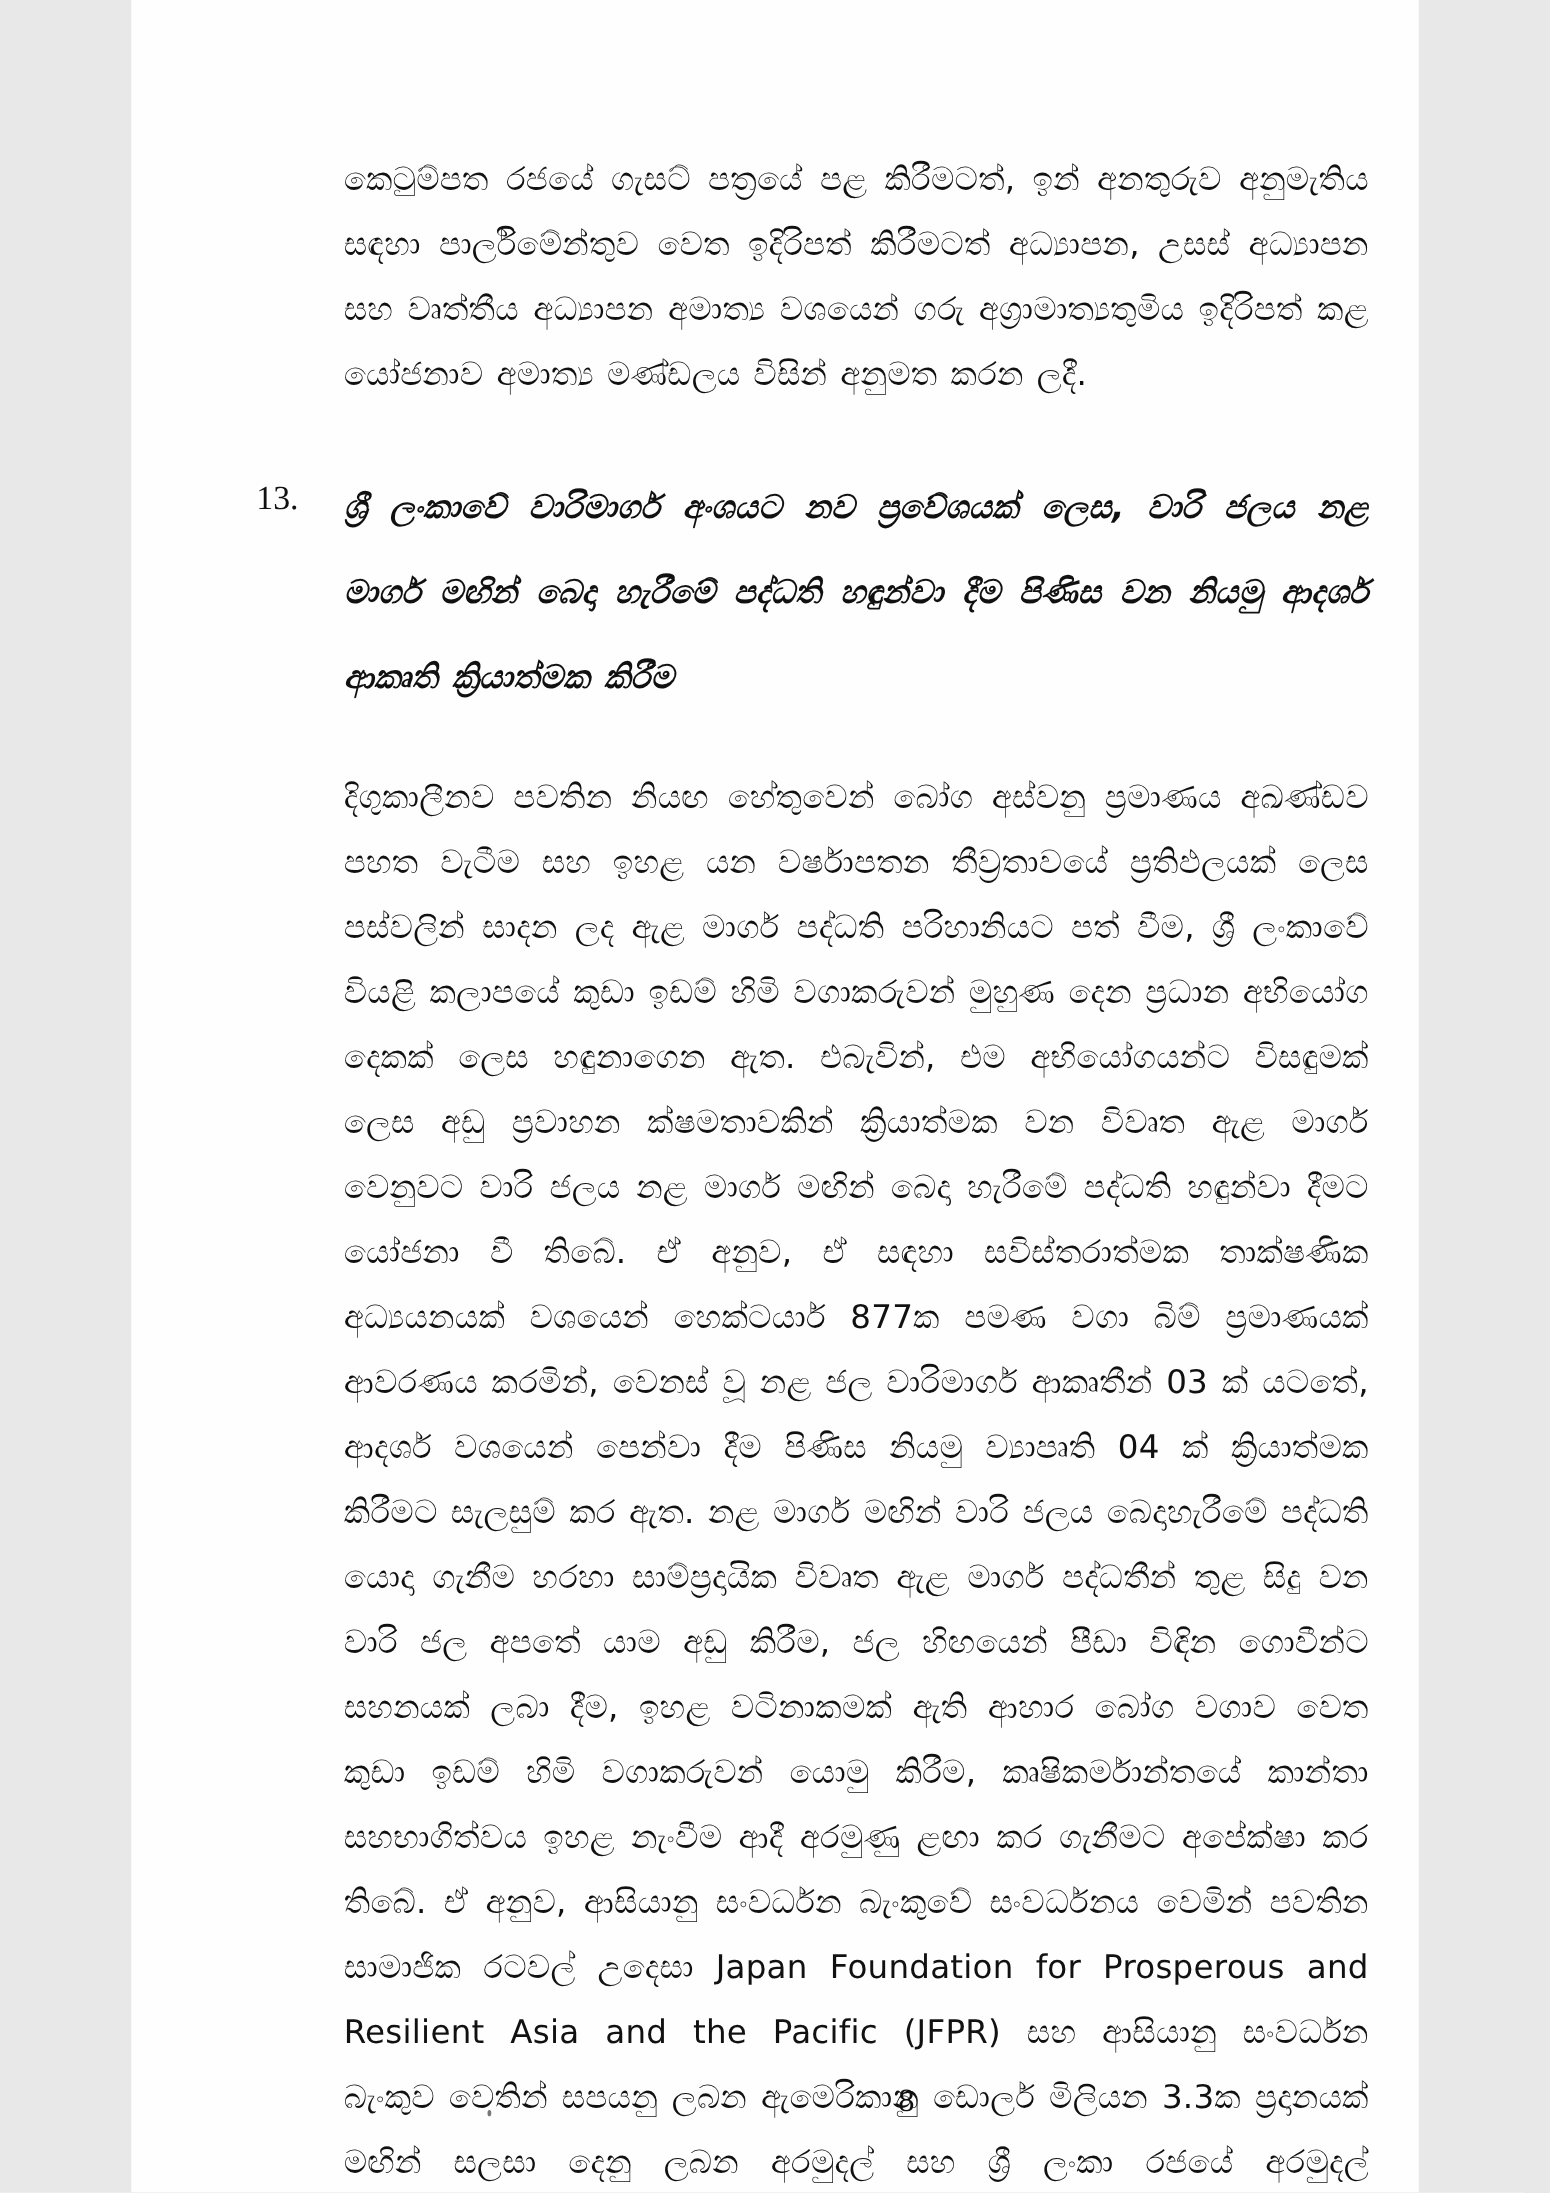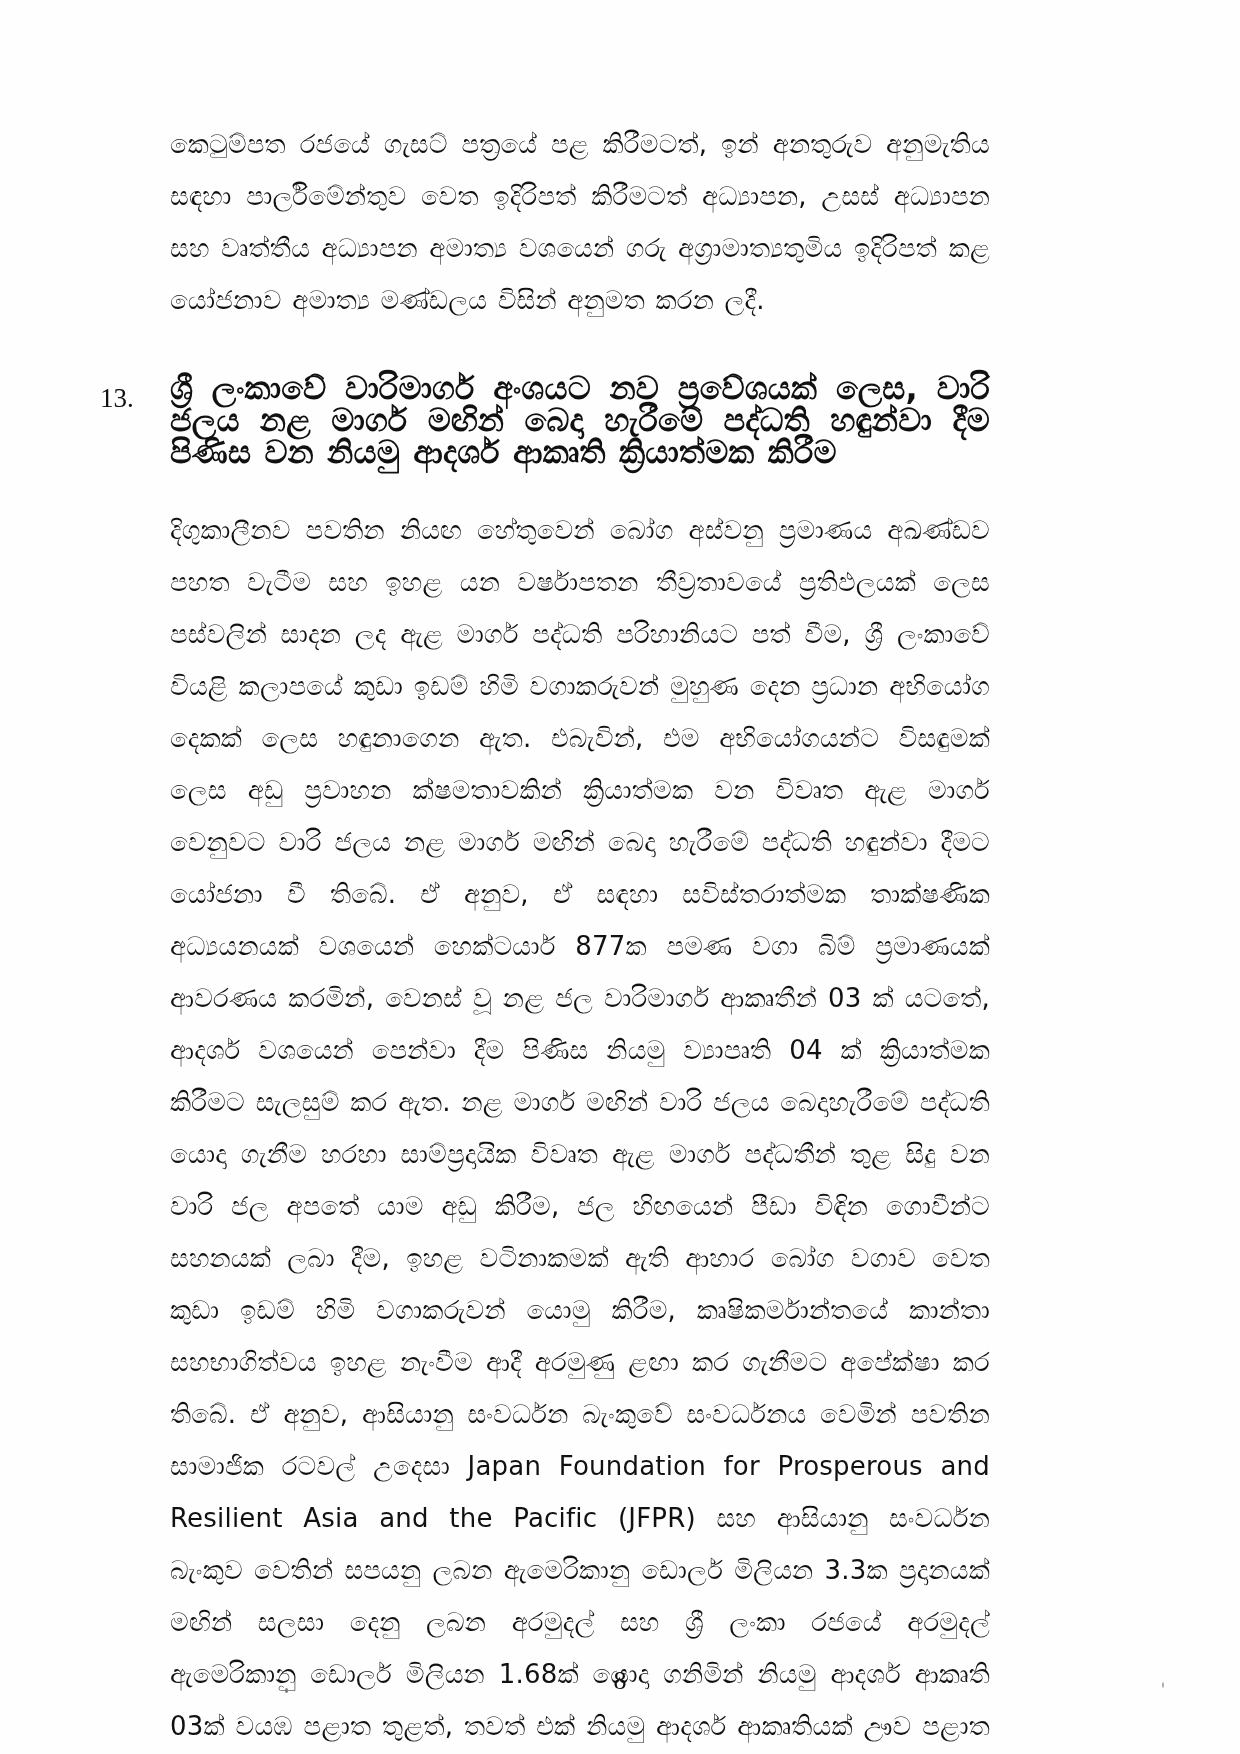--- a/index.html
+++ b/index.html
@@ -2,21 +2,21 @@
 <html><head>
 <meta charset="utf-8">
 <style>
   html, body {
     margin: 0;
     padding: 0;
     background: #e8e8e8;
   }
   .page {
     position: relative;
-    width: 1240px;
+    width: 1030px;
     height: 1754px;
     margin: 0 auto;
     background: #fefefe;
     color: #111;
     font-family: "DejaVu Sans", "Liberation Serif", sans-serif;
     overflow: hidden;
   }
   .content {
     position: absolute;
     top: 118px;
@@ -42,26 +42,27 @@
     font-size: 27px;
     line-height: 52px;
     font-family: "Liberation Serif", "DejaVu Serif", serif;
   }
   .item-content {
     flex: 0 0 820px;
   }
   .heading {
     margin: 0;
     width: 820px;
-    font-size: 32px;
-    line-height: 32px;
+    font-size: 26px;
+    line-height: 68px;
     font-weight: bold;
     text-align: justify;
     letter-spacing: 0.2px;
     word-spacing: 2px;
+    font-style: italic;
   }
   .item-body {
     margin-top: 36px;
   }
   .footer {
     position: absolute;
     bottom: 58px;
     left: 0;
     width: 1240px;
     text-align: center;

